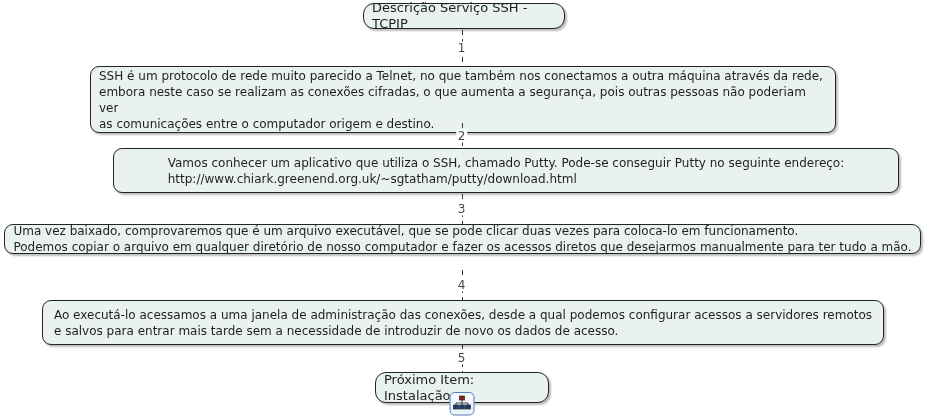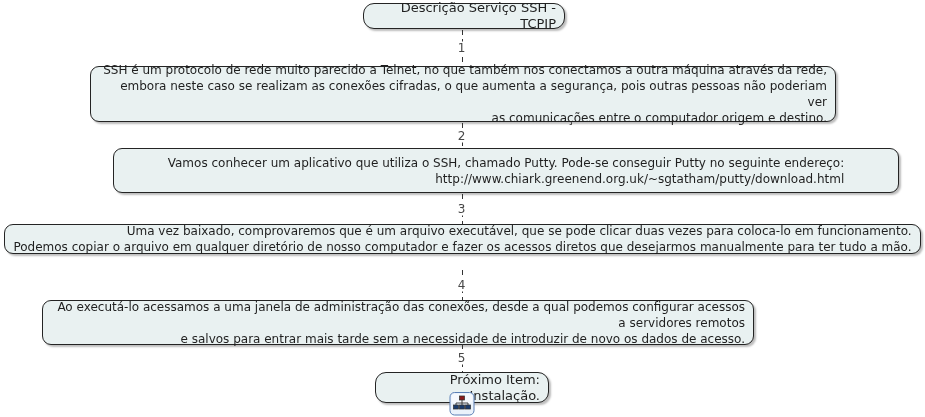--- a/index.html
+++ b/index.html
@@ -19,35 +19,35 @@
   .node {
     position: absolute;
     box-sizing: border-box;
     background: #e9f1f1;
     border: 1px solid #242424;
     border-radius: 9px;
     box-shadow: 2px 2px 2px #bdbdbd;
     display: flex;
     align-items: center;
     justify-content: center;
-    text-align: right;
+    text-align: left;
     white-space: pre-line;
     font-size: 12px;
     line-height: 16px;
     padding: 2px 8px;
   }
   .node.pill {
     border-radius: 11px;
     font-size: 13px;
   }
   #node-title   { left: 363px; top: 3px;   width: 202px; height: 26px; }
-  #node-step1   { left: 90px;  top: 66px;  width: 746px; height: 56px; }
+  #node-step1   { left: 90px;  top: 66px;  width: 746px; height: 67px; }
   #node-step2   { left: 113px; top: 148px; width: 786px; height: 45px; }
   #node-step3   { left: 4px;   top: 224px; width: 917px; height: 30px; }
-  #node-step4   { left: 42px;  top: 300px; width: 712px; height: 45px; }
+  #node-step4   { left: 42px;  top: 300px; width: 842px; height: 45px; }
   #node-step5   { left: 375px; top: 372px; width: 174px; height: 31px; }
 
   .connector {
     position: absolute;
     left: 454px;
     width: 15px;
   }
   #conn-1 { top: 30px;  height: 36px; }
   #conn-2 { top: 123px; height: 25px; }
   #conn-3 { top: 194px; height: 30px; }

